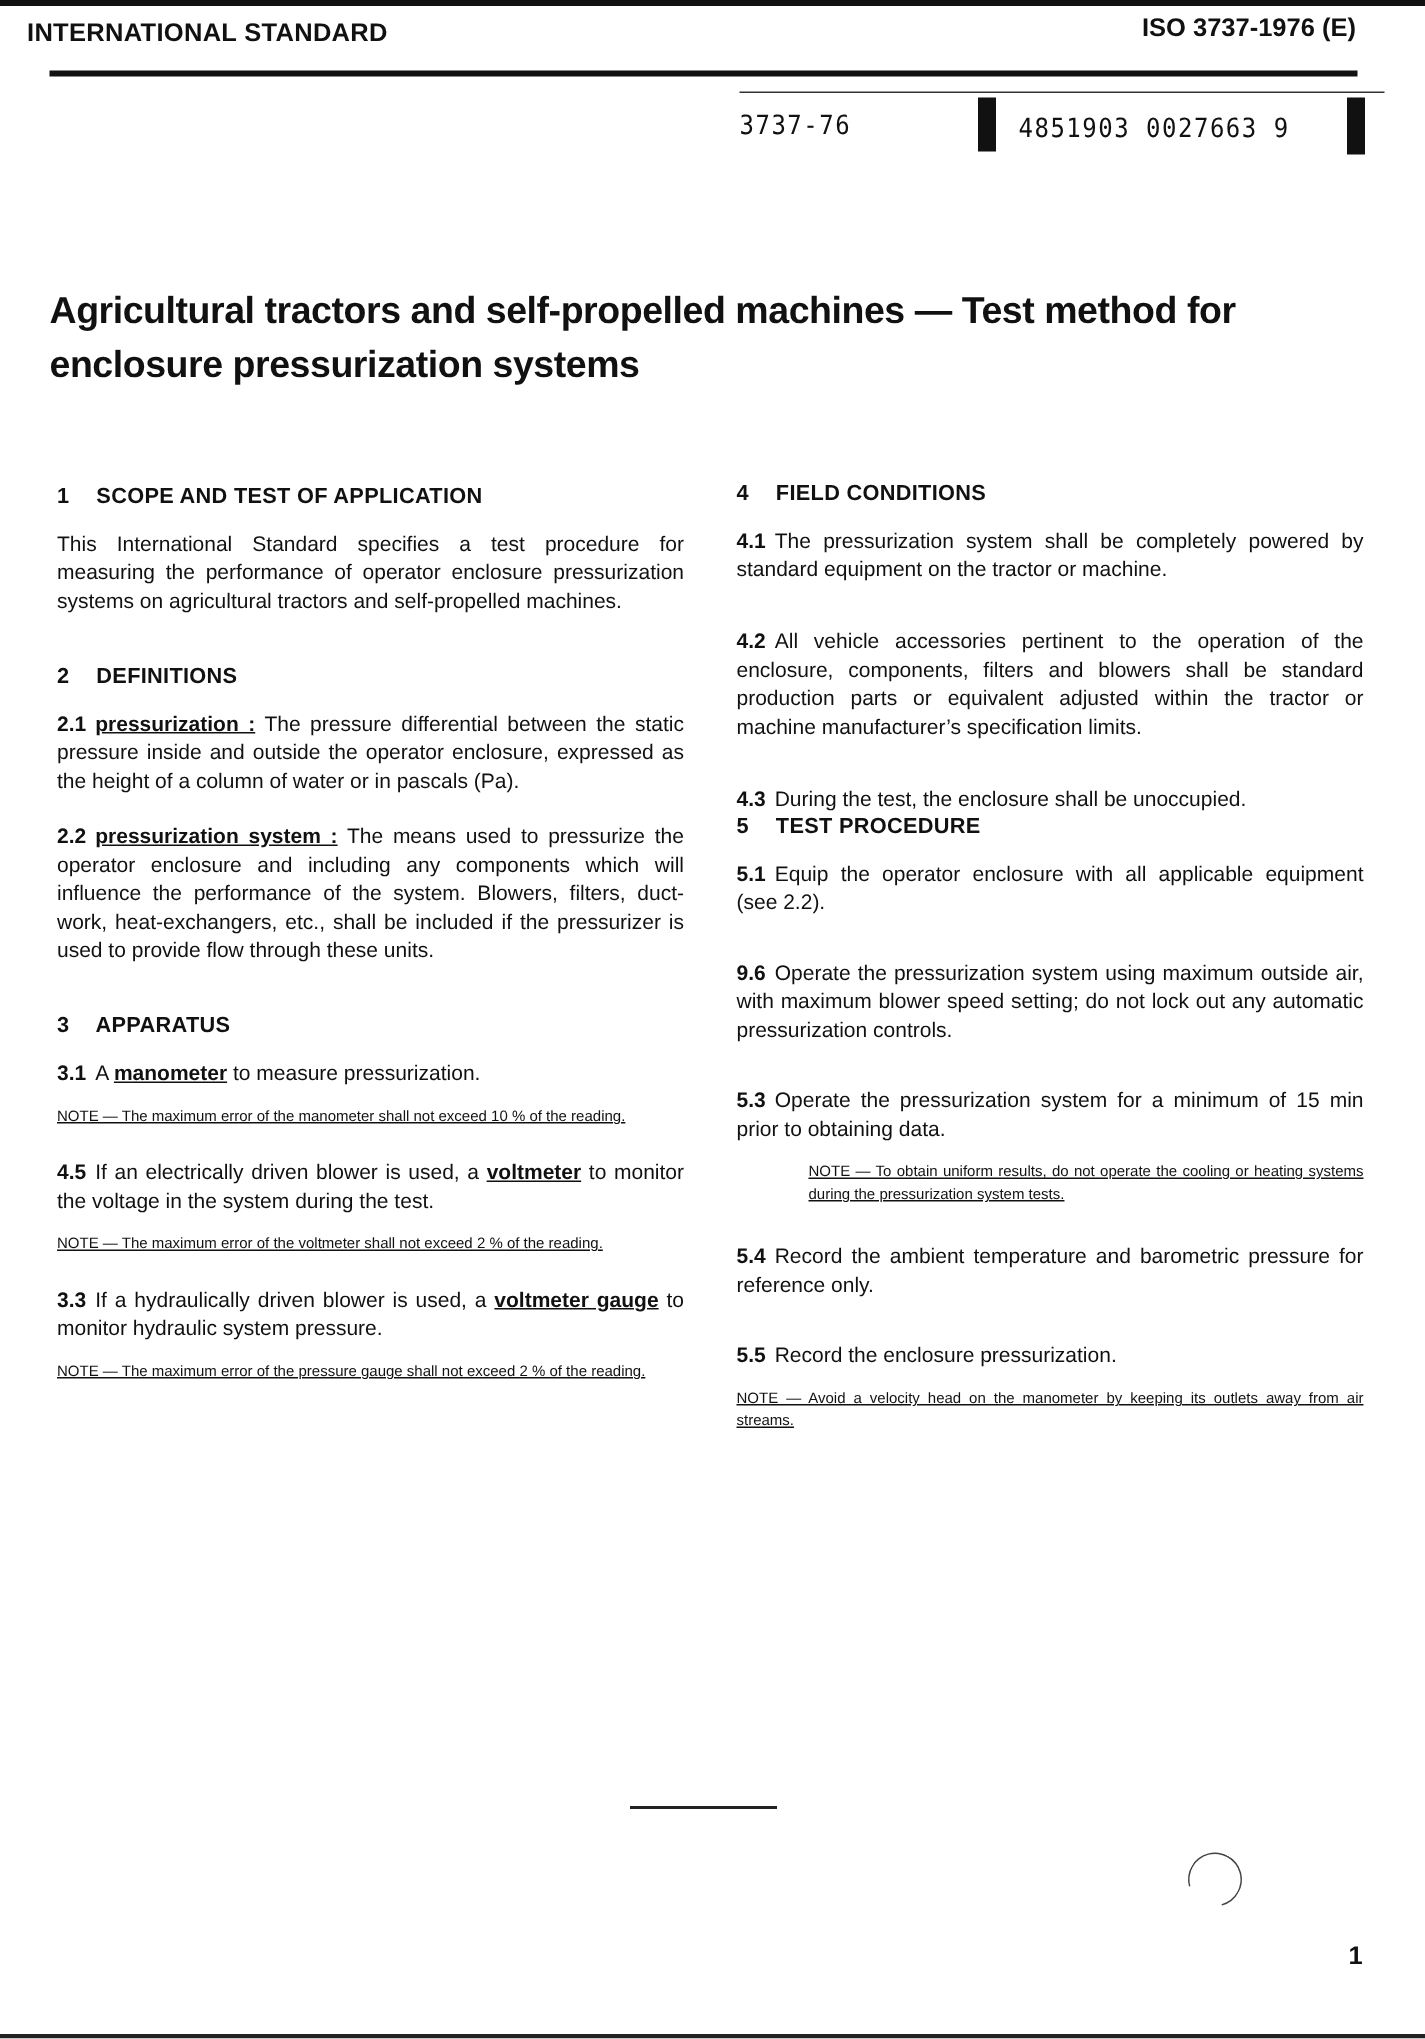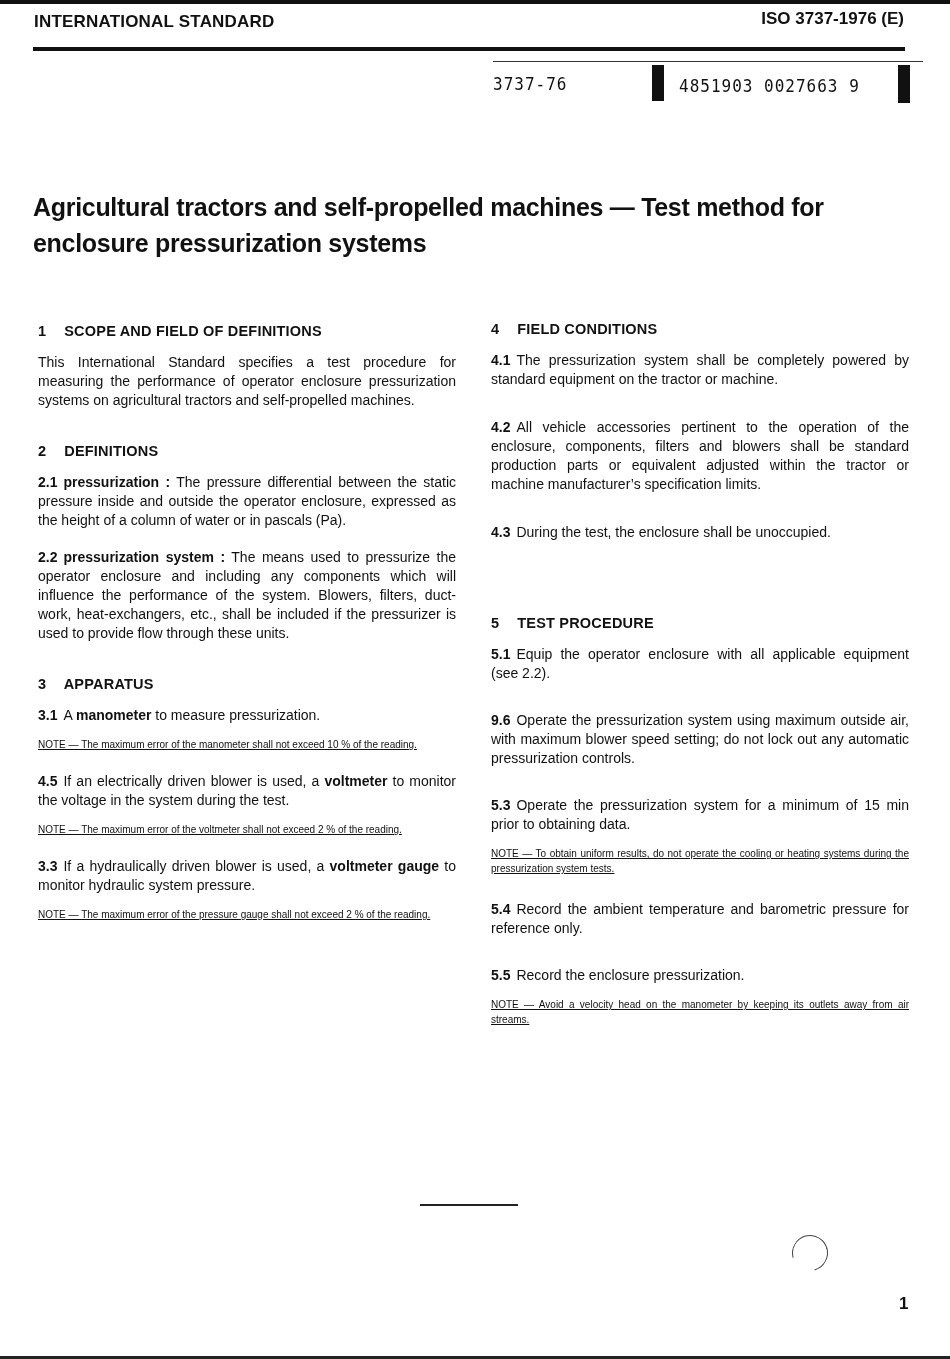--- a/index.html
+++ b/index.html
@@ -1,37 +1,37 @@
 <!DOCTYPE html>
 <html><head>
 <meta charset="utf-8">
 <style>
   html, body { margin: 0; padding: 0; background: #ffffff; }
   body { width: 950px; height: 1359px; position: relative; overflow: hidden; color: #111; font-family: "Liberation Sans", sans-serif; }
   .topbar { position: absolute; left: 0; top: 0; width: 950px; height: 4px; background: #111; }
-  .hdr-left { position: absolute; left: 34px; top: 12px; font-size: 17px; font-weight: bold; letter-spacing: 0.2px; }
+  .hdr-left { position: absolute; left: 18px; top: 12px; font-size: 17px; font-weight: bold; letter-spacing: 0.2px; }
   .hdr-right { position: absolute; right: 46px; top: 9px; font-size: 17px; font-weight: bold; }
   .hdr-rule { position: absolute; left: 33px; top: 47px; width: 872px; height: 4px; background: #111; }
   .code-line { position: absolute; left: 493px; top: 61px; width: 430px; height: 1px; background: #333; }
   .code-short { position: absolute; left: 493px; top: 74px; font-family: "DejaVu Sans Mono", monospace; font-size: 16px; letter-spacing: 1px; transform: scaleY(1.1); }
   .code-bar1 { position: absolute; left: 652px; top: 65px; width: 12px; height: 36px; background: #111; }
   .code-long { position: absolute; left: 679px; top: 76px; font-family: "DejaVu Sans Mono", monospace; font-size: 16px; letter-spacing: 1px; transform: scaleY(1.1); }
   .code-bar2 { position: absolute; left: 898px; top: 65px; width: 12px; height: 38px; background: #111; }
 
   .title { position: absolute; left: 33px; top: 172px; width: 860px; font-size: 25px; line-height: 36px; font-weight: bold; letter-spacing: -0.3px; }
 
   .col { position: absolute; width: 418px; font-size: 14px; line-height: 19px; }
   .col.left { left: 38px; top: 322px; }
   .col.right { left: 491px; top: 320px; }
   .h { font-weight: bold; font-size: 14.5px; margin: 0 0 12px 0; letter-spacing: 0.2px; }
   .h .num { display: inline-block; width: 22px; }
   p { margin: 0; text-align: justify; }
   .clause .cn { font-weight: bold; margin-right: 6px; }
   .note { font-size: 10px; line-height: 15px; text-align: justify; text-decoration: underline; }
-  b { font-weight: bold; }
+  b { font-weight: bold; text-decoration: underline; }
 
   .foot-rule { position: absolute; left: 420px; top: 1204px; width: 98px; height: 2px; background: #222; }
   .circle-mark { position: absolute; left: 792px; top: 1235px; width: 34px; height: 34px; border: 1px solid #444; border-radius: 50%; border-bottom-color: transparent; transform: rotate(30deg); }
   .page-no { position: absolute; left: 899px; top: 1294px; font-size: 17px; font-weight: bold; }
   .bottom-rule { position: absolute; left: 0; top: 1356px; width: 950px; height: 3px; background: #222; }
 </style>
 </head>
 <body>
 
 <div class="topbar"></div>
@@ -41,21 +41,21 @@
 
 <div class="code-line"></div>
 <div class="code-short">3737-76</div>
 <div class="code-bar1"></div>
 <div class="code-long">4851903 0027663 9</div>
 <div class="code-bar2"></div>
 
 <h1 class="title">Agricultural tractors and self-propelled machines — Test method for enclosure pressurization systems</h1>
 
 <div class="col left">
-  <div class="h"><span class="num">1</span> <span>SCOPE AND FIELD OF DEFINITIONS</span></div>
+  <div class="h"><span class="num">1</span> <span>SCOPE AND TEST OF APPLICATION</span></div>
   <p>This International Standard specifies a test procedure for measuring the performance of operator enclosure pressurization systems on agricultural tractors and self-propelled machines.</p>
 
   <div class="h" style="margin-top:32px;"><span class="num">2</span> <span>DEFINITIONS</span></div>
   <p class="clause"><span class="cn">2.1</span><b>pressurization :</b><span> The pressure differential between the static pressure inside and outside the operator enclosure, expressed as the height of a column of water or in pascals (Pa).</span></p>
   <p class="clause" style="margin-top:18px;"><span class="cn">2.2</span><b>pressurization system :</b><span> The means used to pressurize the operator enclosure and including any components which will influence the performance of the system. Blowers, filters, duct-work, heat-exchangers, etc., shall be included if the pressurizer is used to provide flow through these units.</span></p>
 
   <div class="h" style="margin-top:32px;"><span class="num">3</span> <span>APPARATUS</span></div>
   <p class="clause"><span class="cn">3.1</span><span>A </span><b>manometer</b><span> to measure pressurization.</span></p>
   <p class="note" style="margin-top:12px;">NOTE — The maximum error of the manometer shall not exceed 10 % of the reading.</p>
 
@@ -65,25 +65,25 @@
   <p class="clause" style="margin-top:20px;"><span class="cn">3.3</span><span>If a hydraulically driven blower is used, a </span><b>voltmeter gauge</b><span> to monitor hydraulic system pressure.</span></p>
   <p class="note" style="margin-top:12px;">NOTE — The maximum error of the pressure gauge shall not exceed 2 % of the reading.</p>
 </div>
 
 <div class="col right">
   <div class="h"><span class="num">4</span> <span>FIELD CONDITIONS</span></div>
   <p class="clause"><span class="cn">4.1</span><span>The pressurization system shall be completely powered by standard equipment on the tractor or machine.</span></p>
   <p class="clause" style="margin-top:29px;"><span class="cn">4.2</span><span>All vehicle accessories pertinent to the operation of the enclosure, components, filters and blowers shall be standard production parts or equivalent adjusted within the tractor or machine manufacturer’s specification limits.</span></p>
   <p class="clause" style="margin-top:29px;"><span class="cn">4.3</span><span>During the test, the enclosure shall be unoccupied.</span></p>
 
-  <div class="h" style="margin-top:72px;"><span class="num">5</span> <span>TEST PROCEDURE</span></div>
+  <div class="h" style=""><span class="num">5</span> <span>TEST PROCEDURE</span></div>
   <p class="clause"><span class="cn">5.1</span><span>Equip the operator enclosure with all applicable equipment (see 2.2).</span></p>
   <p class="clause" style="margin-top:28px;"><span class="cn">9.6</span><span>Operate the pressurization system using maximum outside air, with maximum blower speed setting; do not lock out any automatic pressurization controls.</span></p>
   <p class="clause" style="margin-top:28px;"><span class="cn">5.3</span><span>Operate the pressurization system for a minimum of 15 min prior to obtaining data.</span></p>
-  <p class="note" style="margin-top:12px;">NOTE — To obtain uniform results, do not operate the cooling or heating systems during the pressurization system tests.</p>
+  <p class="note" style="margin-top:12px;margin-left:48px;">NOTE — To obtain uniform results, do not operate the cooling or heating systems during the pressurization system tests.</p>
   <p class="clause" style="margin-top:24px;"><span class="cn">5.4</span><span>Record the ambient temperature and barometric pressure for reference only.</span></p>
   <p class="clause" style="margin-top:28px;"><span class="cn">5.5</span><span>Record the enclosure pressurization.</span></p>
   <p class="note" style="margin-top:12px;">NOTE — Avoid a velocity head on the manometer by keeping its outlets away from air streams.</p>
 </div>
 
 <div class="foot-rule"></div>
 <div class="circle-mark"></div>
 <div class="page-no">1</div>
 <div class="bottom-rule"></div>
 

